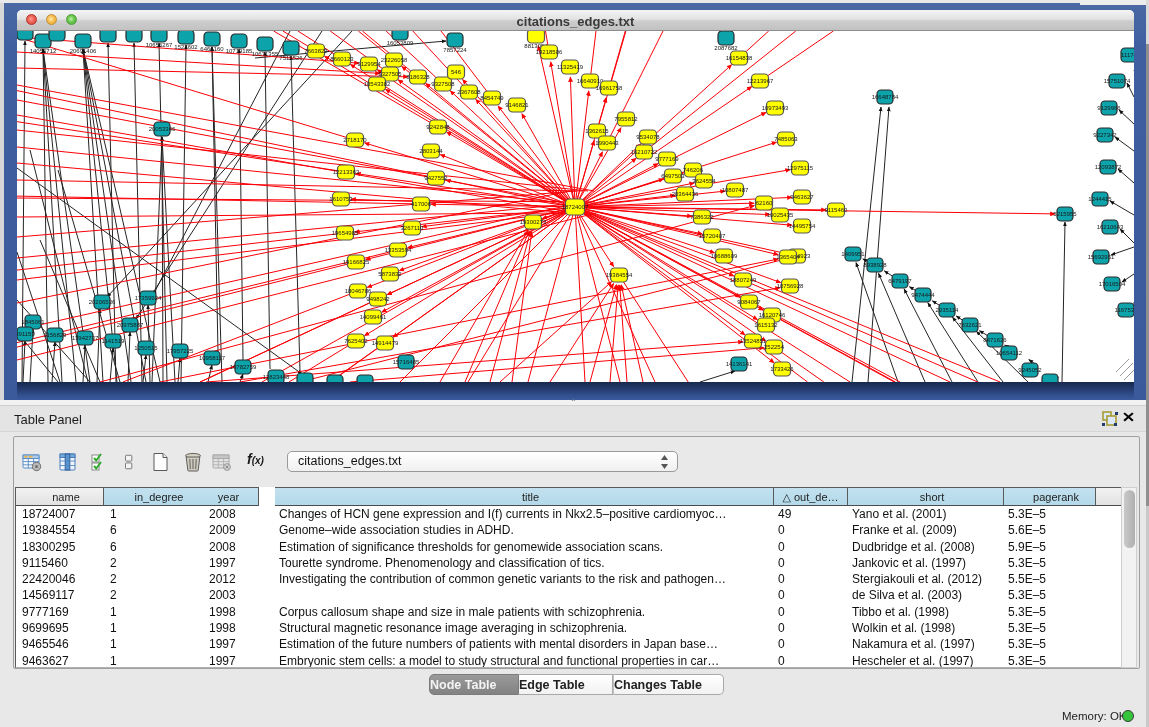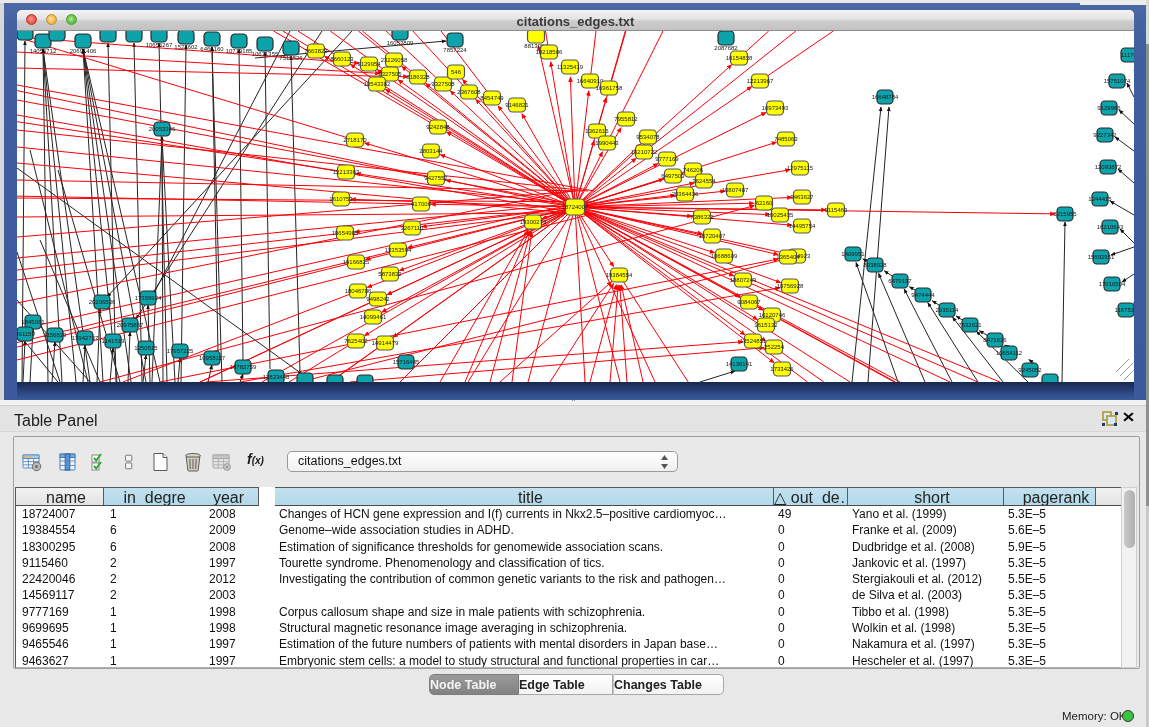--- a/index.html
+++ b/index.html
@@ -16,28 +16,28 @@
  border-bottom:1px solid #8c8c8c}
 .tl{position:absolute;top:4px;width:11px;height:11px;border-radius:50%}
 #tlr{left:9px;background:radial-gradient(circle at 4px 4px,#ff9d96,#ec6255 45%,#d6453a);border:1px solid #b73229}
 #tly{left:29px;background:radial-gradient(circle at 4px 4px,#ffe8b0,#f6be51 45%,#e9a42c);border:1px solid #c08e38}
 #tlg{left:49px;background:radial-gradient(circle at 4px 4px,#c0f0a8,#69c74f 45%,#47aa33);border:1px solid #4f9e3a}
 #wtitle{position:absolute;left:0;top:4px;width:1117px;text-align:center;font-size:13px;font-weight:bold;color:#3a3a3a}
 #canvas{position:absolute;left:0;top:21px;width:1117px;height:351px;background:#fff;overflow:hidden}
 #splitter{position:absolute;left:0;top:400px;width:1149px;height:6px;background:#f2f2f2;border-bottom:1px solid #d0d0d0}
 #grip{position:absolute;left:570px;top:401px;width:9px;height:4px;color:#777;font-size:8px;line-height:4px}
 #panelhdr{position:absolute;left:0;top:406px;width:1149px;height:26px;background:#e4e4e4;border-bottom:1px solid #d6d6d6}
-#panelhdr .t{position:absolute;left:14px;top:6px;font-size:16px;color:#1c1c1c}
+#panelhdr .t{position:absolute;left:14px;top:6px;font-size:13px;color:#1c1c1c}
 #floaticon{position:absolute;left:1102px;top:411px;width:16px;height:15px}
 #closeicon{position:absolute;left:1123px;top:409px;width:16px;height:18px;font-size:14px;font-weight:bold;color:#000;transform:scaleX(1.15)}
 #innerpanel{position:absolute;left:13px;top:436px;width:1127px;height:233px;background:#e9e9e9;border:1px solid #9f9f9f;border-radius:2px}
 .icon{position:absolute;top:452px}
 #dropdown{position:absolute;left:287px;top:451px;width:391px;height:21px;background:linear-gradient(180deg,#ffffff,#f0f0f0);border:1px solid #9a9a9a;border-radius:5px;font-size:12.5px;color:#111;line-height:19px;padding-left:10px}
 #ddarrows{position:absolute;right:8px;top:2px;width:9px;height:16px}
-#thead{position:absolute;left:16px;top:487px;width:1107px;height:19px;font-size:16px;color:#222}
+#thead{position:absolute;left:16px;top:487px;width:1107px;height:19px;font-size:11px;color:#222}
 #thead .h{position:absolute;top:0;height:19px;text-align:center;line-height:19px;text-indent:13px;white-space:nowrap;overflow:hidden;background:linear-gradient(180deg,#c3e1ef,#b3d9ea);border-right:1px solid #5a5a5a;border-top:1px solid #5a5a5a;border-bottom:1px solid #4a4a4a}
 #thead .hg{background:linear-gradient(180deg,#f2f2f2,#e2e2e2);border-right:1px solid #5a5a5a;border-top:1px solid #5a5a5a;border-bottom:1px solid #4a4a4a}
 #tbody{position:absolute;left:16px;top:506px;width:1107px;height:161px;background:#fff;overflow:hidden;font-size:12px;color:#111}
 .tr{position:relative;width:1107px;height:16.3px;white-space:nowrap}
 .tr div{position:absolute;top:1px;overflow:hidden}
 .c0{left:6px;width:80px}.c1{left:94px;width:96px}.c2{left:193px;width:70px}
 .c3{left:263px;width:496px}.c4{left:762px;width:70px}.c5{left:836px;width:152px}
 .c6{left:992px;width:92px}
 #tablewrap{position:absolute;left:15px;top:487px;width:1106px;height:181px;background:#fff;border-left:1px solid #5a5a5a;border-bottom:1px solid #b0b0b0}
 #vscroll{position:absolute;left:1121px;top:487px;width:16px;height:181px;background:#f2f2f2;border:1px solid #cfcfcf}
@@ -626,21 +626,21 @@
  <div class="h" style="left:988px;width:92px">pagerank</div>
  <div class="h hg" style="left:1080px;width:27px"></div>
 </div>
 <div id="tbody">
 <div class="tr">
       <div class="c0">18724007</div>
       <div class="c1">1</div>
       <div class="c2">2008</div>
       <div class="c3">Changes of HCN gene expression and I(f) currents in Nkx2.5–positive cardiomyoc…</div>
       <div class="c4">49</div>
-      <div class="c5">Yano et al. (1999)</div>
+      <div class="c5">Yano et al. (2001)</div>
       <div class="c6">5.3E–5</div>
     </div>
 <div class="tr">
       <div class="c0">19384554</div>
       <div class="c1">6</div>
       <div class="c2">2009</div>
       <div class="c3">Genome–wide association studies in ADHD.</div>
       <div class="c4">0</div>
       <div class="c5">Franke et al. (2009)</div>
       <div class="c6">5.6E–5</div>

